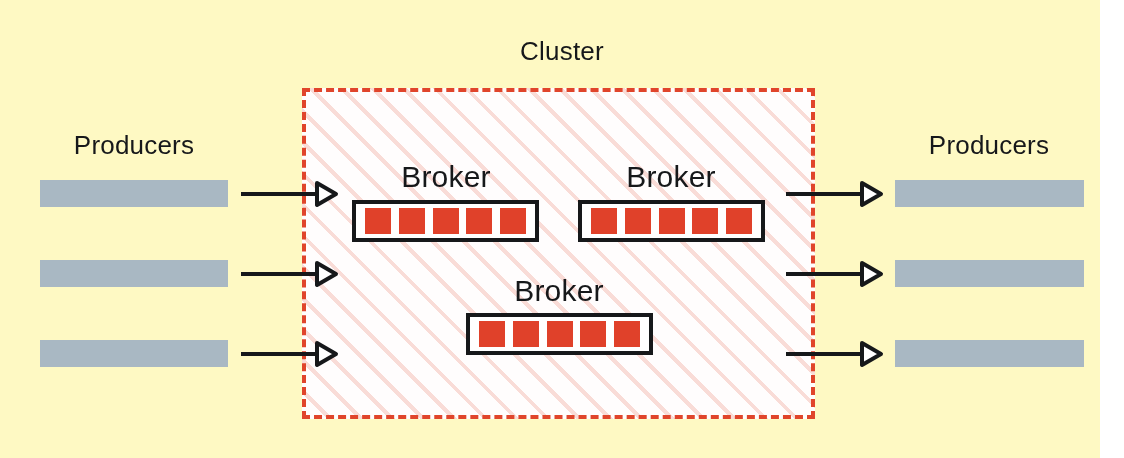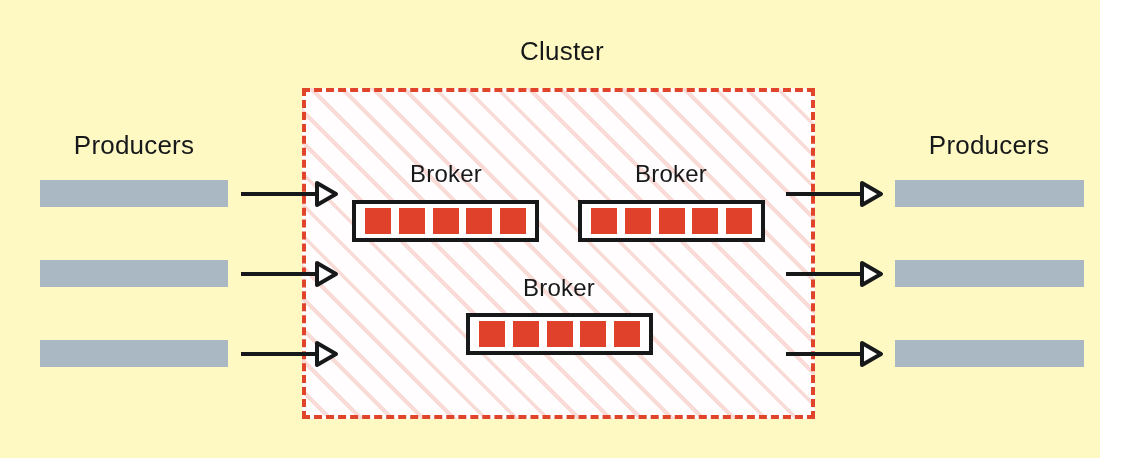--- a/index.html
+++ b/index.html
@@ -25,21 +25,21 @@
     font-family: "Liberation Sans", sans-serif;
     font-weight: 700;
     white-space: nowrap;
     letter-spacing: 0.2px;
   }
   .label-section {
     font-size: 26px;
     font-weight: 500;
   }
   .label-broker {
-    font-size: 24px;
+    font-size: 30px;
     font-weight: 500;
   }
   .label-cluster {
     font-size: 26px;
     font-weight: 500;
   }
   .center-x {
     transform: translateX(-50%);
   }
 

